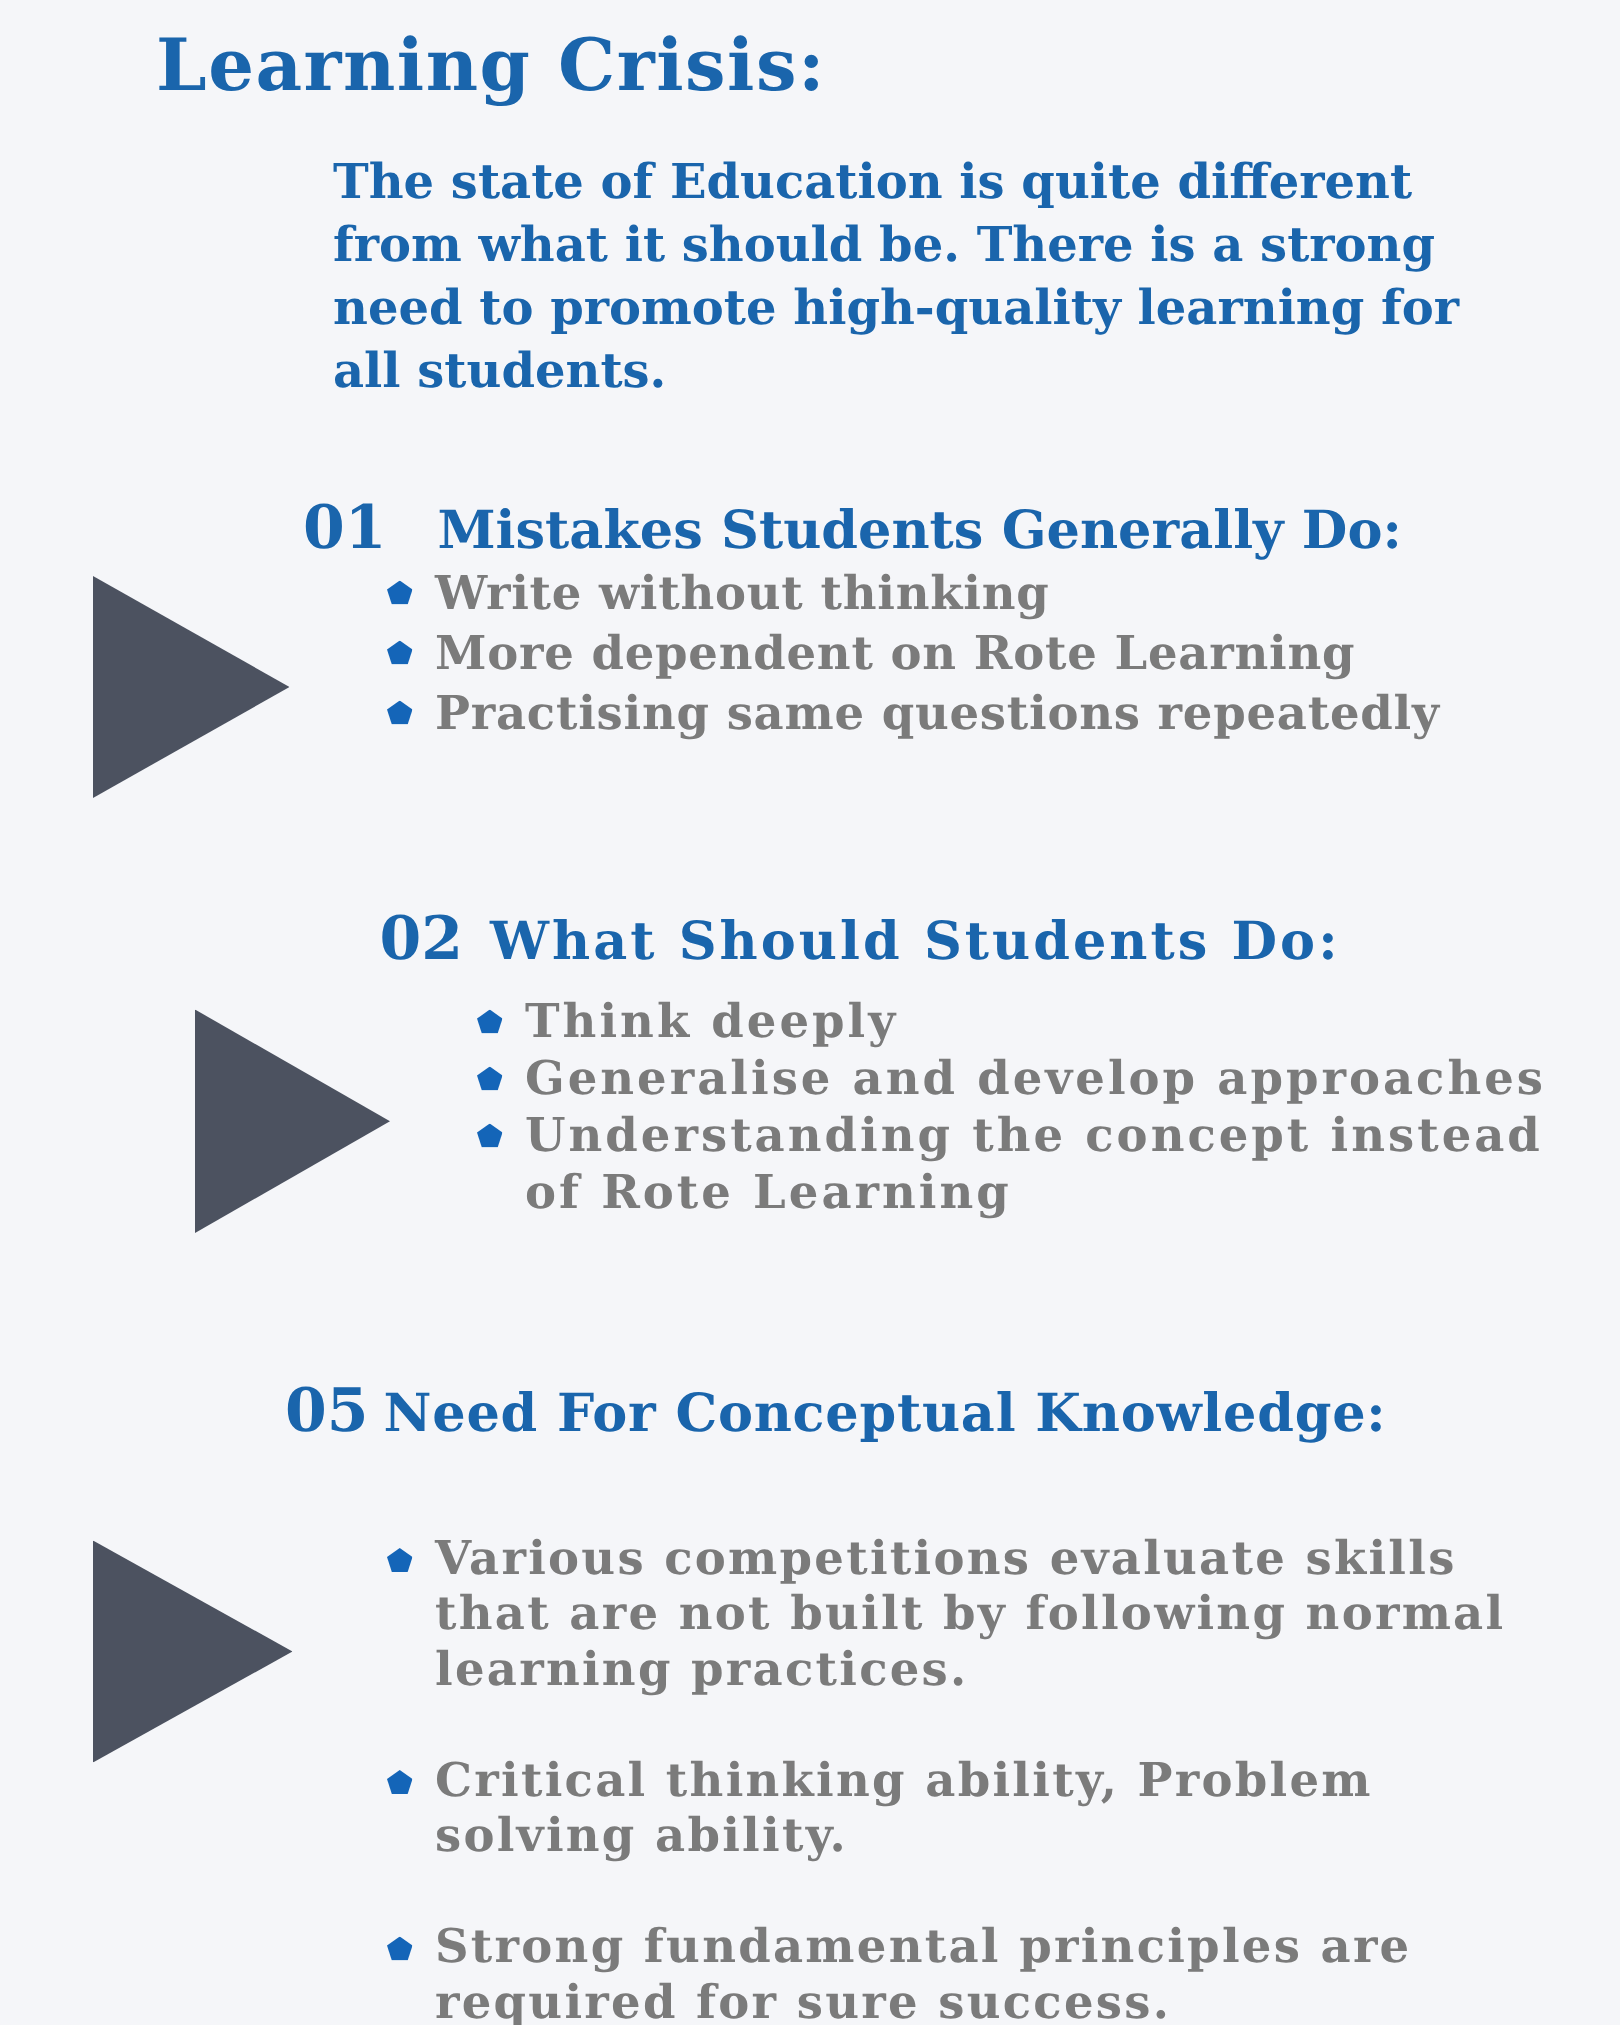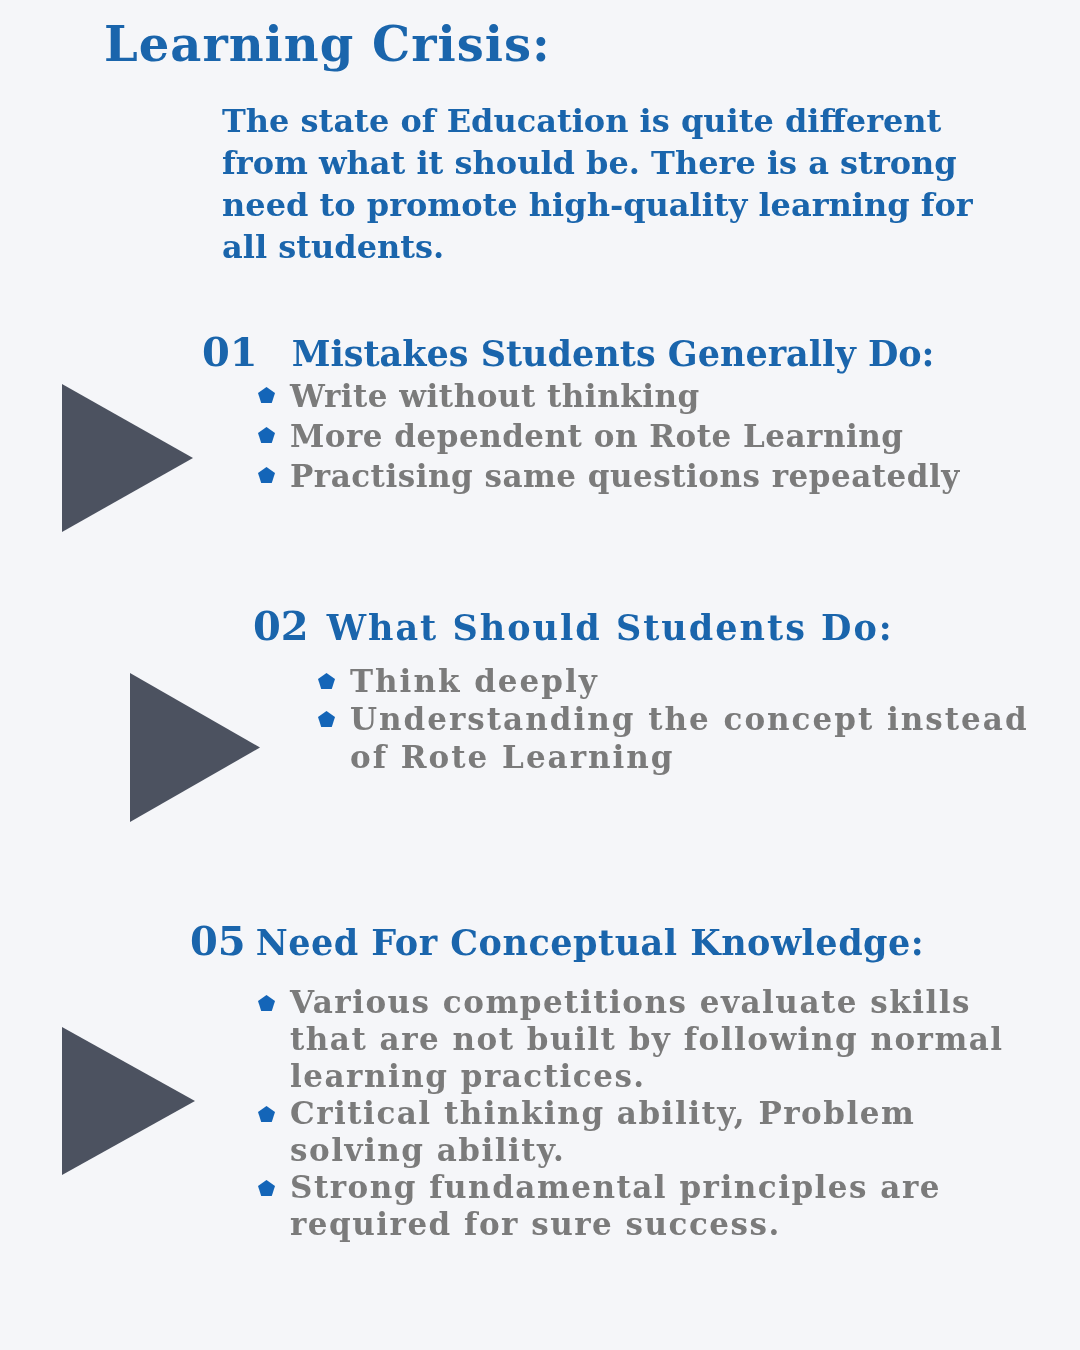--- a/index.html
+++ b/index.html
@@ -37,21 +37,21 @@
   .sec-title{font-size:35px;font-weight:bold;color:var(--blue);}
   #s2-head .sec-title{letter-spacing:2px;}
   #s3-head .sec-title{letter-spacing:0.5px;}
 
   .list{position:absolute;display:flex;flex-direction:column;}
   #s1-list{left:258px;top:376px;width:780px;}
   #s1-list .item{line-height:40px;font-size:31px;letter-spacing:0.5px;}
   #s2-list{left:318px;top:662px;width:755px;}
   #s2-list .item{line-height:38px;font-size:31px;letter-spacing:2px;justify-content:center;}
   #s3-list{left:258px;top:984px;width:800px;}
-  #s3-list .item{line-height:37px;font-size:31px;letter-spacing:1.5px;}
+  #s3-list .item{line-height:37px;font-size:31px;letter-spacing:1.5px;margin-top:37px;}
 
   .item{display:flex;align-items:flex-start;color:var(--gray);font-weight:bold;}
   .pent{
     flex:0 0 17px;width:17px;height:16px;margin-right:15px;margin-top:11px;
     background:var(--bullet);
     clip-path:polygon(50% 0,100% 38%,81% 100%,19% 100%,0 38%);
   }
   .itxt{flex:1 1 auto;}
 
   .tri{
@@ -96,20 +96,24 @@
     <span class="sec-num">02</span>
     <span class="sec-title">What Should Students Do:</span>
   </div>
   <div class="list" id="s2-list">
     <div class="item">
       <span class="pent"></span>
       <span class="itxt">Think deeply</span>
     </div>
     <div class="item">
       <span class="pent"></span>
+      <span class="itxt">Generalise and develop approaches</span>
+    </div>
+    <div class="item">
+      <span class="pent"></span>
       <span class="itxt">Understanding the concept instead of Rote Learning</span>
     </div>
   </div>
 
   <div class="tri" id="tri3"></div>
   <div class="sec-head" id="s3-head">
     <span class="sec-num">05</span>
     <span class="sec-title">Need For Conceptual Knowledge:</span>
   </div>
   <div class="list" id="s3-list">

